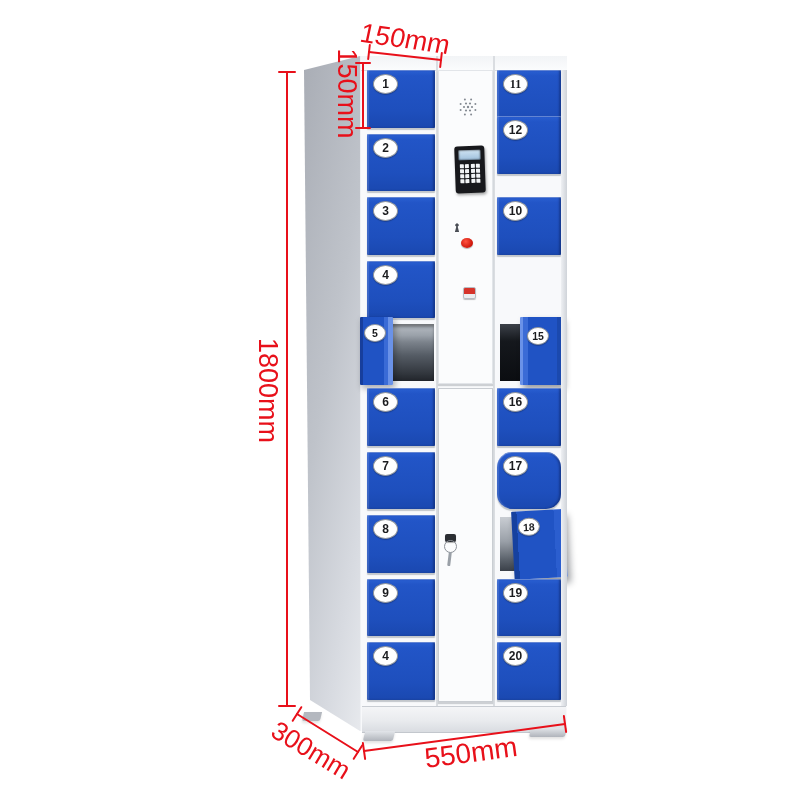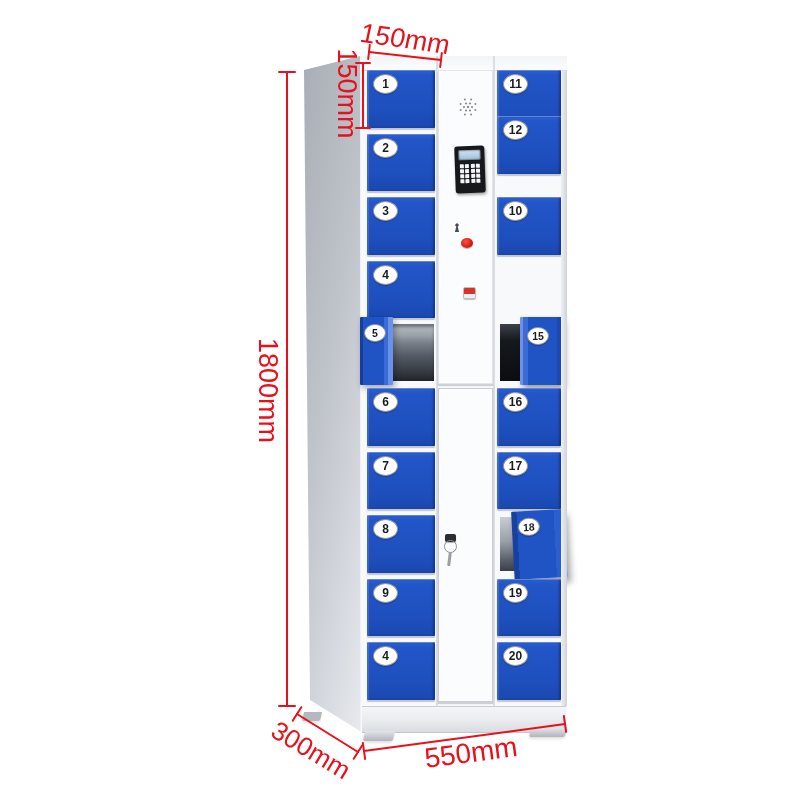--- a/index.html
+++ b/index.html
@@ -214,21 +214,21 @@
       <div class="keyhole-sm"></div>
       <div class="ind-light"></div>
       <div class="pwr-btn"></div>
 
       <div class="key-lock"></div>
       <div class="key-ring"></div>
       <div class="key-shaft"></div>
     </div>
 
     <div class="col col-right">
-        <div class="door" style="top: 14px;">
+        <div class="door" style="top: 14px; font-family: Liberation Serif, serif;">
           <div class="badge">
             <span>11</span>
           </div>
         </div>
         <div class="door" style="top: 60px;">
           <div class="badge">
             <span>12</span>
           </div>
         </div>
         <div class="door" style="top: 141.2px;">
@@ -242,21 +242,21 @@
             <div class="badge badge--sm">
               <span>15</span>
             </div>
           </div>
         </div>
         <div class="door" style="top: 332px;">
           <div class="badge">
             <span>16</span>
           </div>
         </div>
-        <div class="door" style="top: 395.6px;">
+        <div class="door" style="top: 395.6px; border-radius: 15px;">
           <div class="badge">
             <span>17</span>
           </div>
         </div>
         <div class="row-open ajar" style="top: 459.2px;">
           <div class="interior"></div>
           <div class="panel">
             <div class="badge badge--sm">
               <span>18</span>
             </div>

